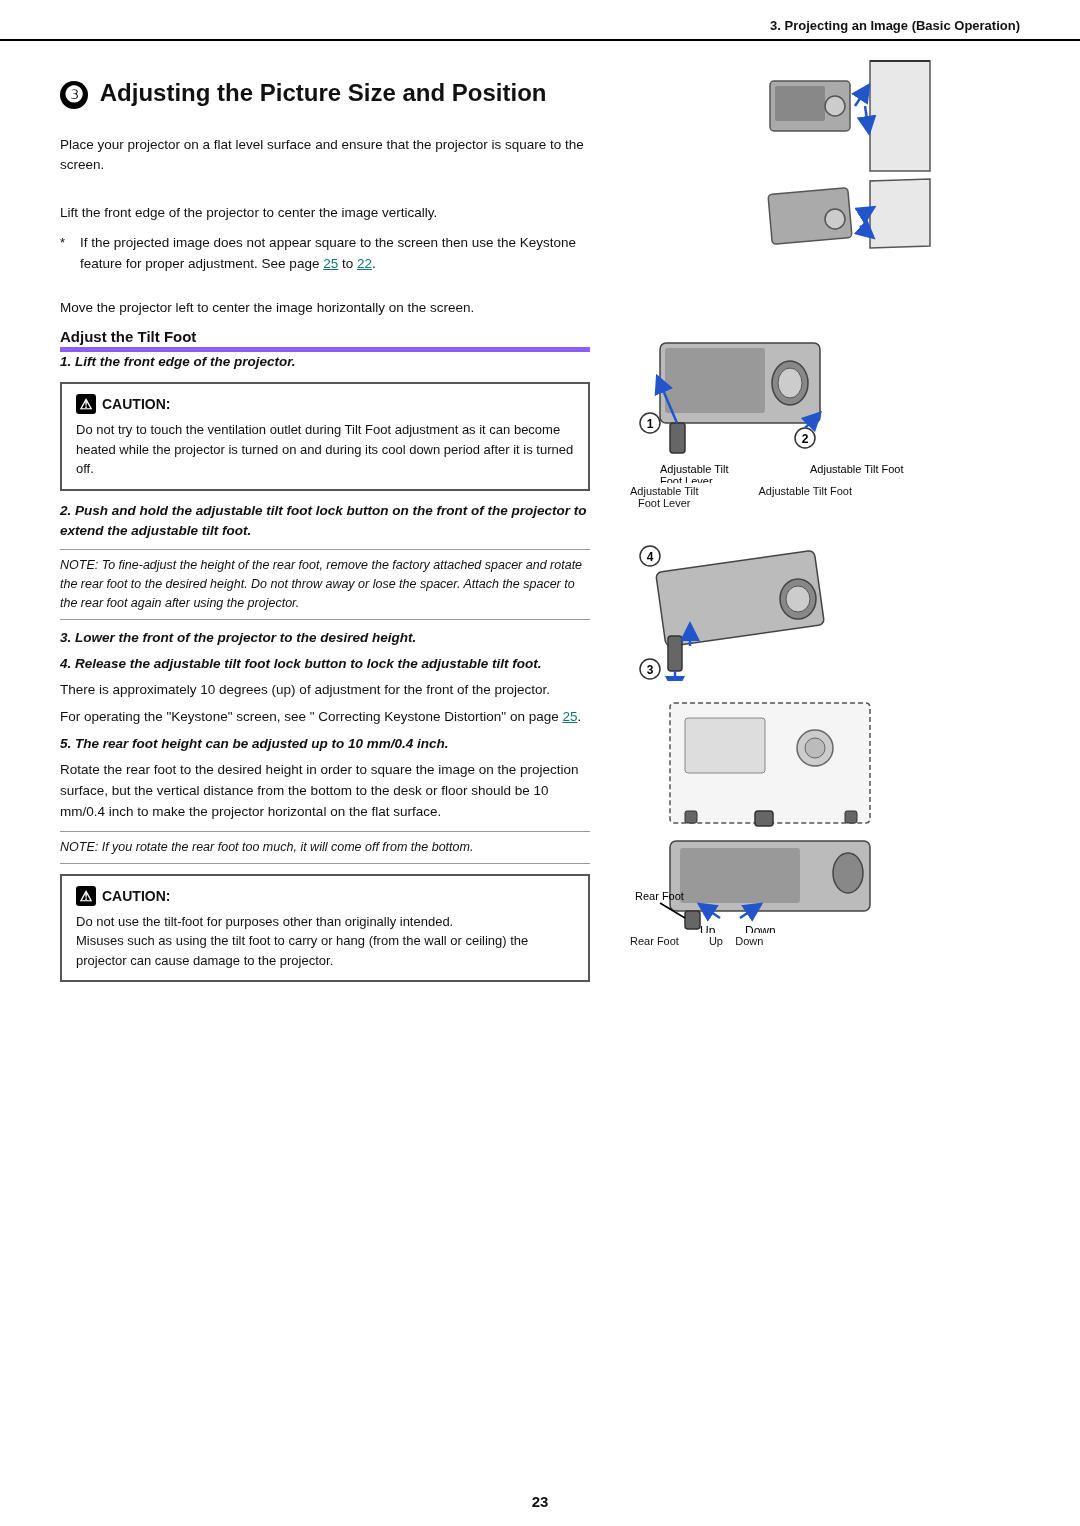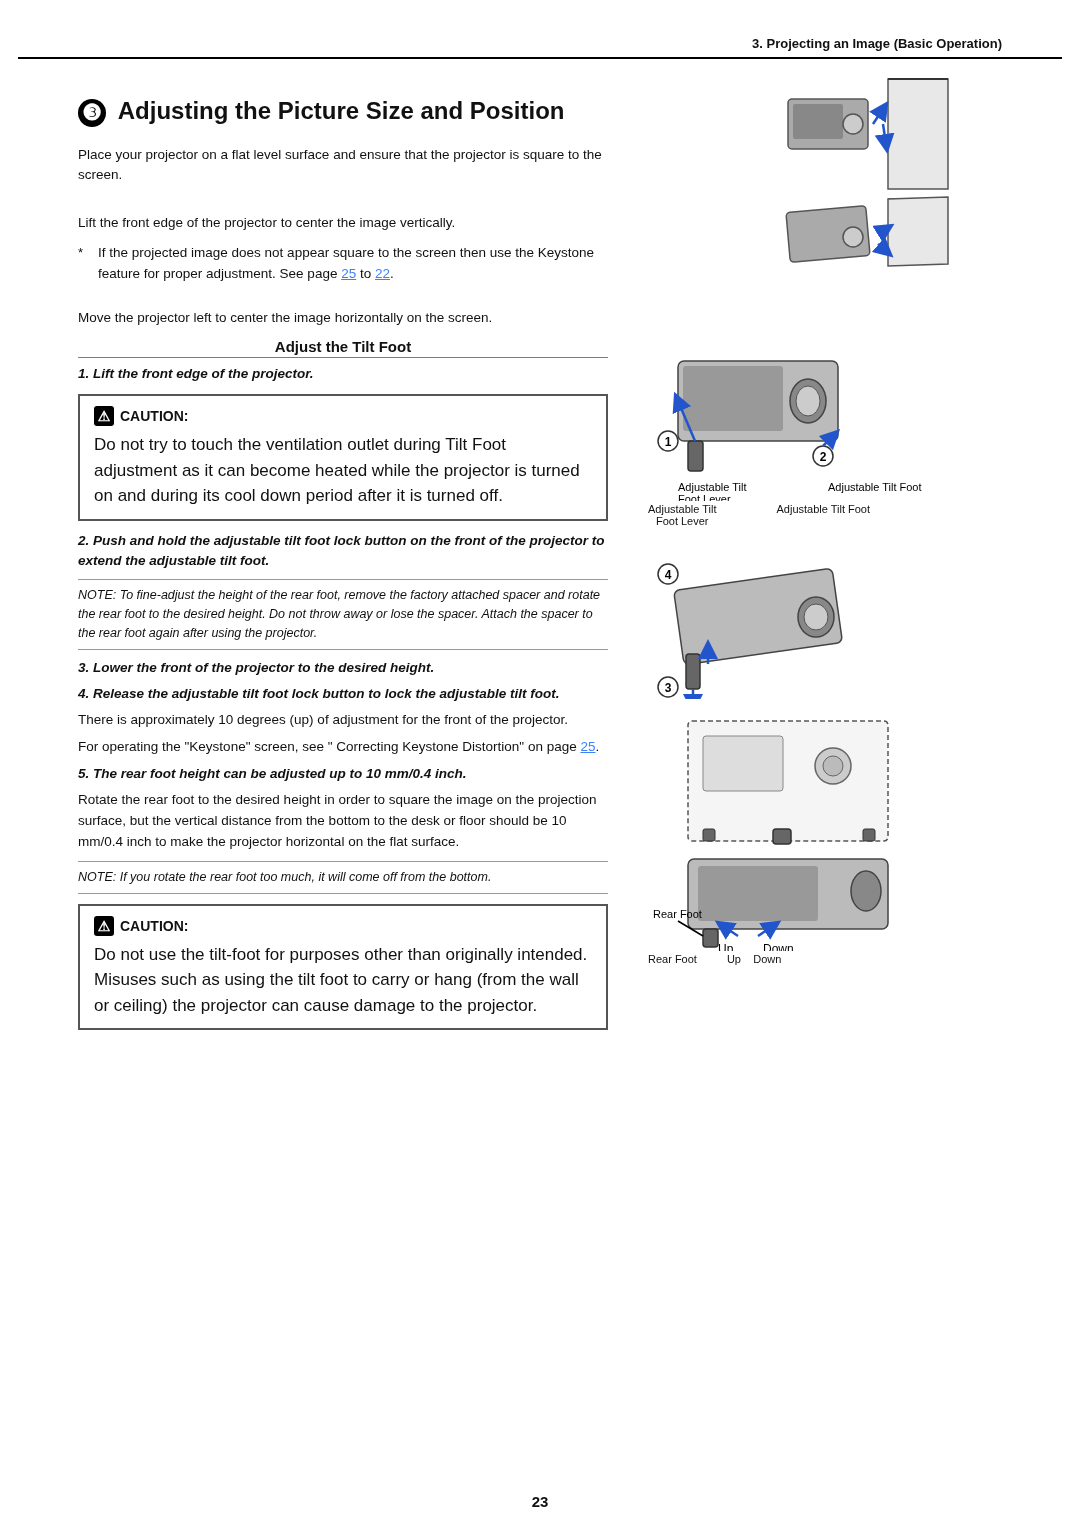--- a/index.html
+++ b/index.html
@@ -9,21 +9,21 @@
       font-size: 13.5px;
       color: #111;
       width: 1080px;
       min-height: 1526px;
       position: relative;
       overflow: hidden;
     }
     .page {
       width: 1080px;
       min-height: 1526px;
-      padding: 18px;
+      padding: 0;
       position: relative;
     }
     
     .top-header {
       text-align: right;
       padding: 18px 60px 6px 60px;
       font-size: 13px;
       font-weight: bold;
       border-bottom: 2px solid #000;
     }
@@ -54,50 +54,48 @@
       width: 28px;
       height: 28px;
       text-align: center;
       line-height: 28px;
       margin-right: 6px;
       vertical-align: middle;
     }
     .section-title {
       font-size: 24px;
       font-weight: bold;
-      margin-bottom: 18px;
+      margin-bottom: 26px;
       margin-top: 10px;
     }
     .intro-text {
       margin-bottom: 10px;
       line-height: 1.5;
     }
     .bullet-item {
       display: flex;
       margin-bottom: 6px;
       line-height: 1.5;
     }
     .bullet-star {
       min-width: 20px;
       font-size: 13px;
     }
     .link-text {
-      color: #3b82f6;
+      color: #0f766e;
       text-decoration: underline;
     }
     .spacer { height: 18px; }
     
     .subsection-title {
       font-size: 15px;
       font-weight: bold;
       margin-top: 10px;
-      margin-bottom: 6px;
-      border-bottom: 1px solid #8b5cf6;
+      border-bottom: 5px solid #8b5cf6;
       padding-bottom: 2px;
-      text-align: center;
     }
     
     .step {
       font-weight: bold;
       font-style: italic;
       margin-bottom: 6px;
       line-height: 1.5;
     }
     
     .caution-box {
@@ -121,21 +119,21 @@
       background: #000;
       color: #fff;
       font-weight: bold;
       font-size: 14px;
       text-align: center;
       line-height: 20px;
       border-radius: 3px;
     }
     .caution-text {
       line-height: 1.5;
-      font-size: 17px;
+      font-size: 13px;
     }
     
     .note-italic {
       font-style: italic;
       font-size: 12.5px;
       line-height: 1.5;
       border-top: 1px solid #999;
       border-bottom: 1px solid #999;
       padding: 6px 0;
       margin: 8px 0;

